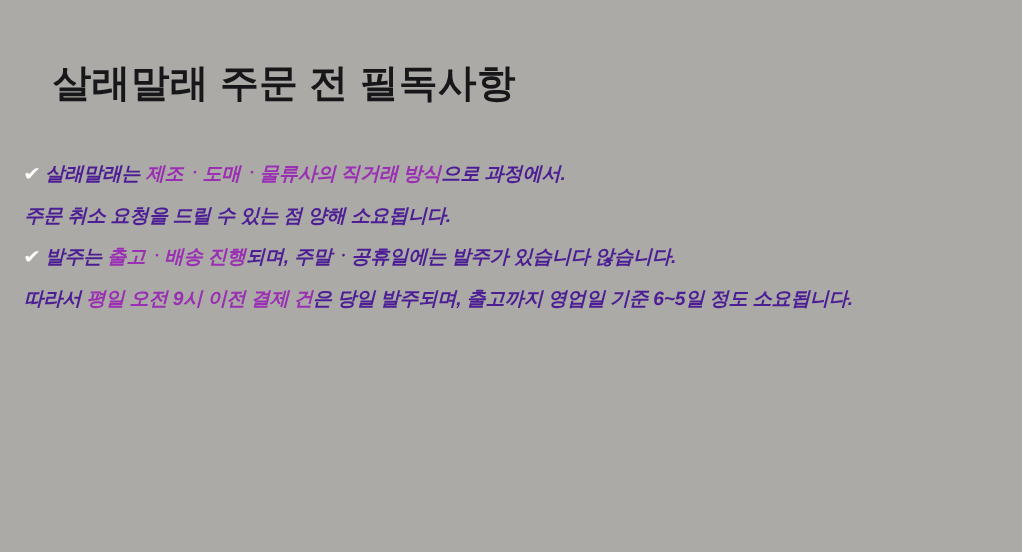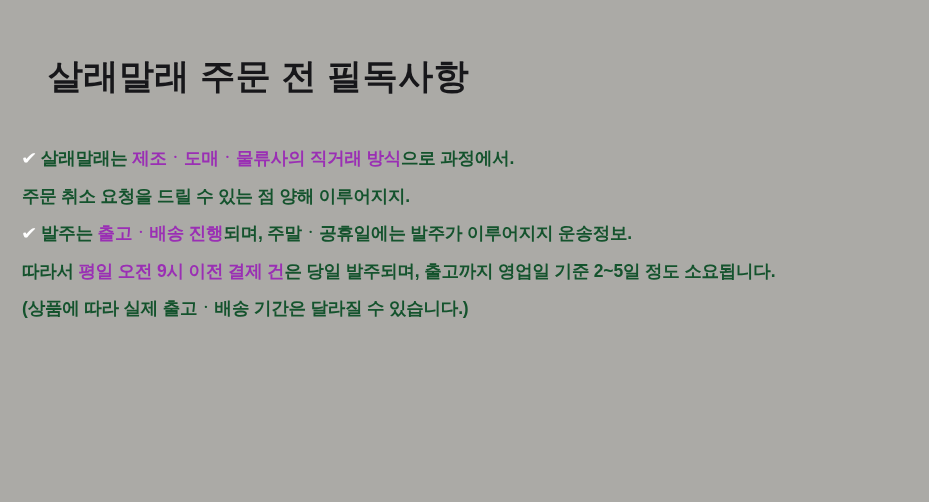--- a/index.html
+++ b/index.html
@@ -54,34 +54,35 @@
   }
   .check-mark {
     display: inline-block;
     font-size: 17px;
     font-weight: 900;
     color: #ffffff;
     margin-right: 5px;
     transform: scaleX(1.15);
   }
   .seg-white {
-    color: #14532d;
+    color: #4c1d95;
+    font-style: italic;
   }
   .seg-accent {
     color: #9a2fb4;
+    font-style: italic;
   }
 </style>
 </head>
 <body>
 
 <div class="notice-canvas">
 
   <div class="notice-title">살래말래 주문 전 필독사항</div>
 
   <div class="notice-body">
       <div class="notice-line bullet-line"><span class="check-mark">✔</span><span class="seg-white">살래말래는 </span><span class="seg-accent">제조ㆍ도매ㆍ물류사의 직거래 방식</span><span class="seg-white">으로 과정에서.</span></div>
-      <div class="notice-line"><span class="seg-white">주문 취소 요청을 드릴 수 있는 점 양해 이루어지지.</span></div>
-      <div class="notice-line bullet-line"><span class="check-mark">✔</span><span class="seg-white">발주는 </span><span class="seg-accent">출고ㆍ배송 진행</span><span class="seg-white">되며, 주말ㆍ공휴일에는 발주가 이루어지지 운송정보.</span></div>
-      <div class="notice-line"><span class="seg-white">따라서 </span><span class="seg-accent">평일 오전 9시 이전 결제 건</span><span class="seg-white">은 당일 발주되며, 출고까지 영업일 기준 2~5일 정도 소요됩니다.</span></div>
-      <div class="notice-line"><span class="seg-white">(상품에 따라 실제 출고ㆍ배송 기간은 달라질 수 있습니다.)</span></div>
+      <div class="notice-line"><span class="seg-white">주문 취소 요청을 드릴 수 있는 점 양해 소요됩니다.</span></div>
+      <div class="notice-line bullet-line"><span class="check-mark">✔</span><span class="seg-white">발주는 </span><span class="seg-accent">출고ㆍ배송 진행</span><span class="seg-white">되며, 주말ㆍ공휴일에는 발주가 있습니다 않습니다.</span></div>
+      <div class="notice-line"><span class="seg-white">따라서 </span><span class="seg-accent">평일 오전 9시 이전 결제 건</span><span class="seg-white">은 당일 발주되며, 출고까지 영업일 기준 6~5일 정도 소요됩니다.</span></div>
     </div>
 
 </div>
 
 </body></html>

